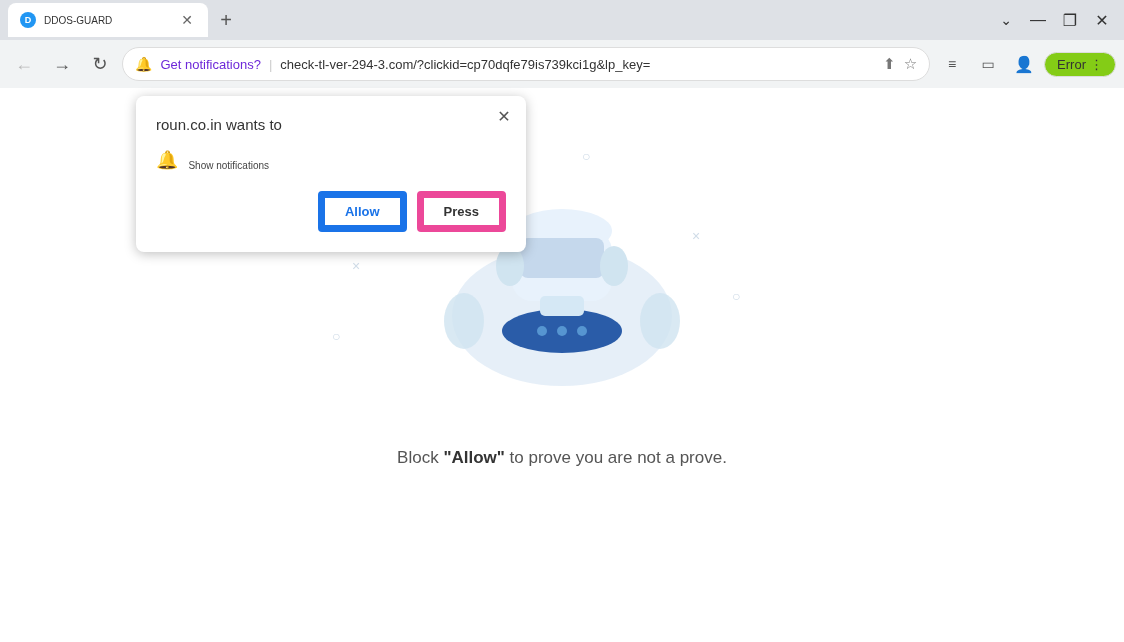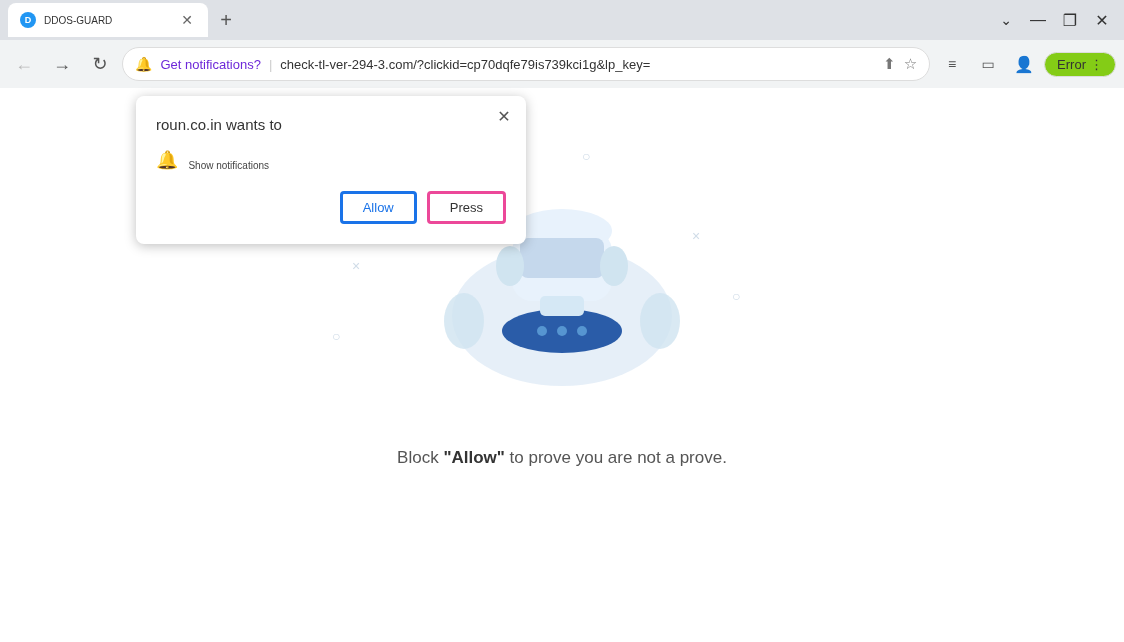--- a/index.html
+++ b/index.html
@@ -200,23 +200,24 @@
     .popup-actions {
       display: flex;
       gap: 10px;
       justify-content: flex-end;
     }
     .popup-btn {
       padding: 6px 20px;
       border-radius: 4px;
       font-size: 13px;
       cursor: pointer;
-      border: 3px solid #ec4899;
-      background: #fff;
-      color: #333;
+      border: 7px solid #ec4899;
+      background: #fff;
+      color: #333;
+      font-weight: bold;
     }
     .popup-btn.allow {
       color: #1a73e8;
       border-color: #1a73e8;
     }
 
     
     .robot-area {
       margin-top: 60px;
       position: relative;

